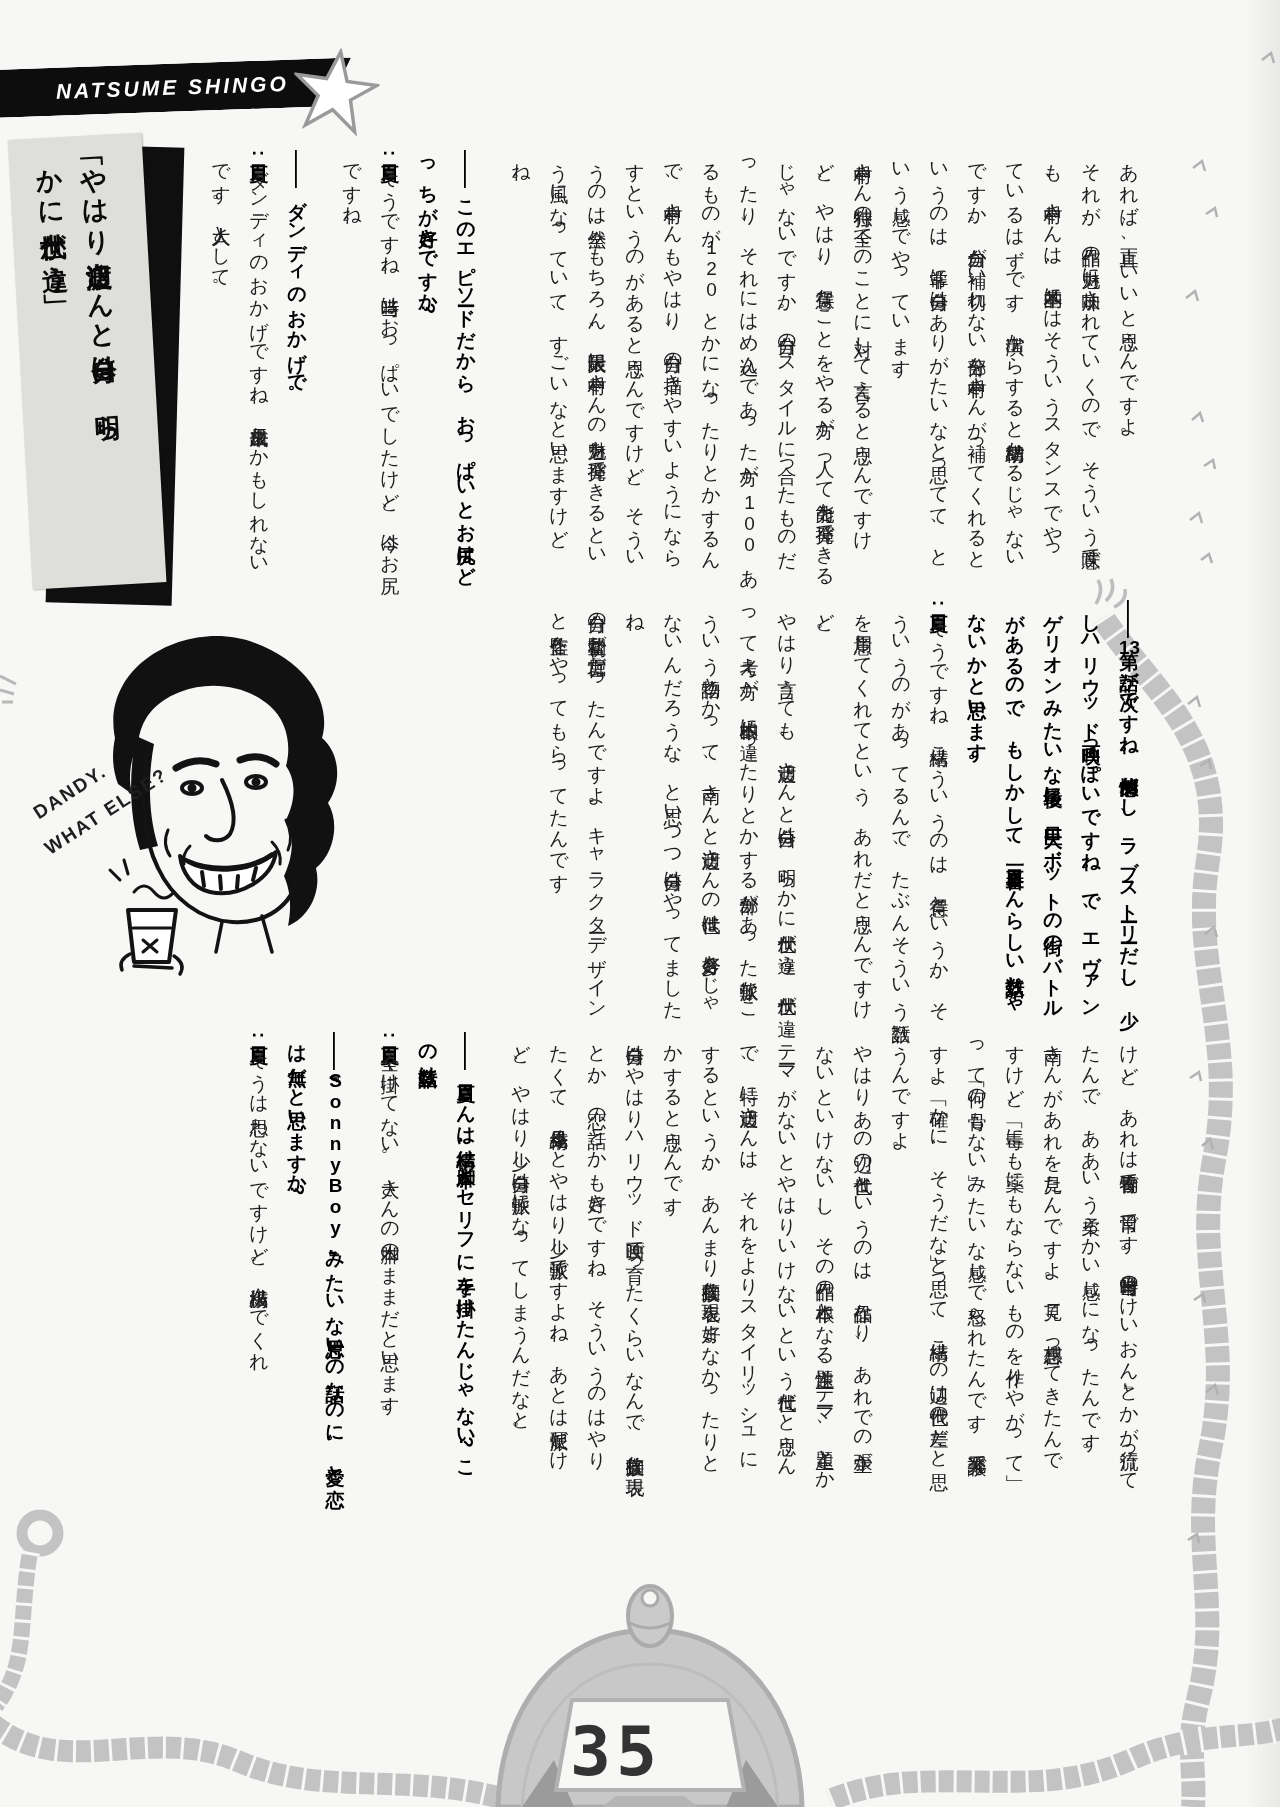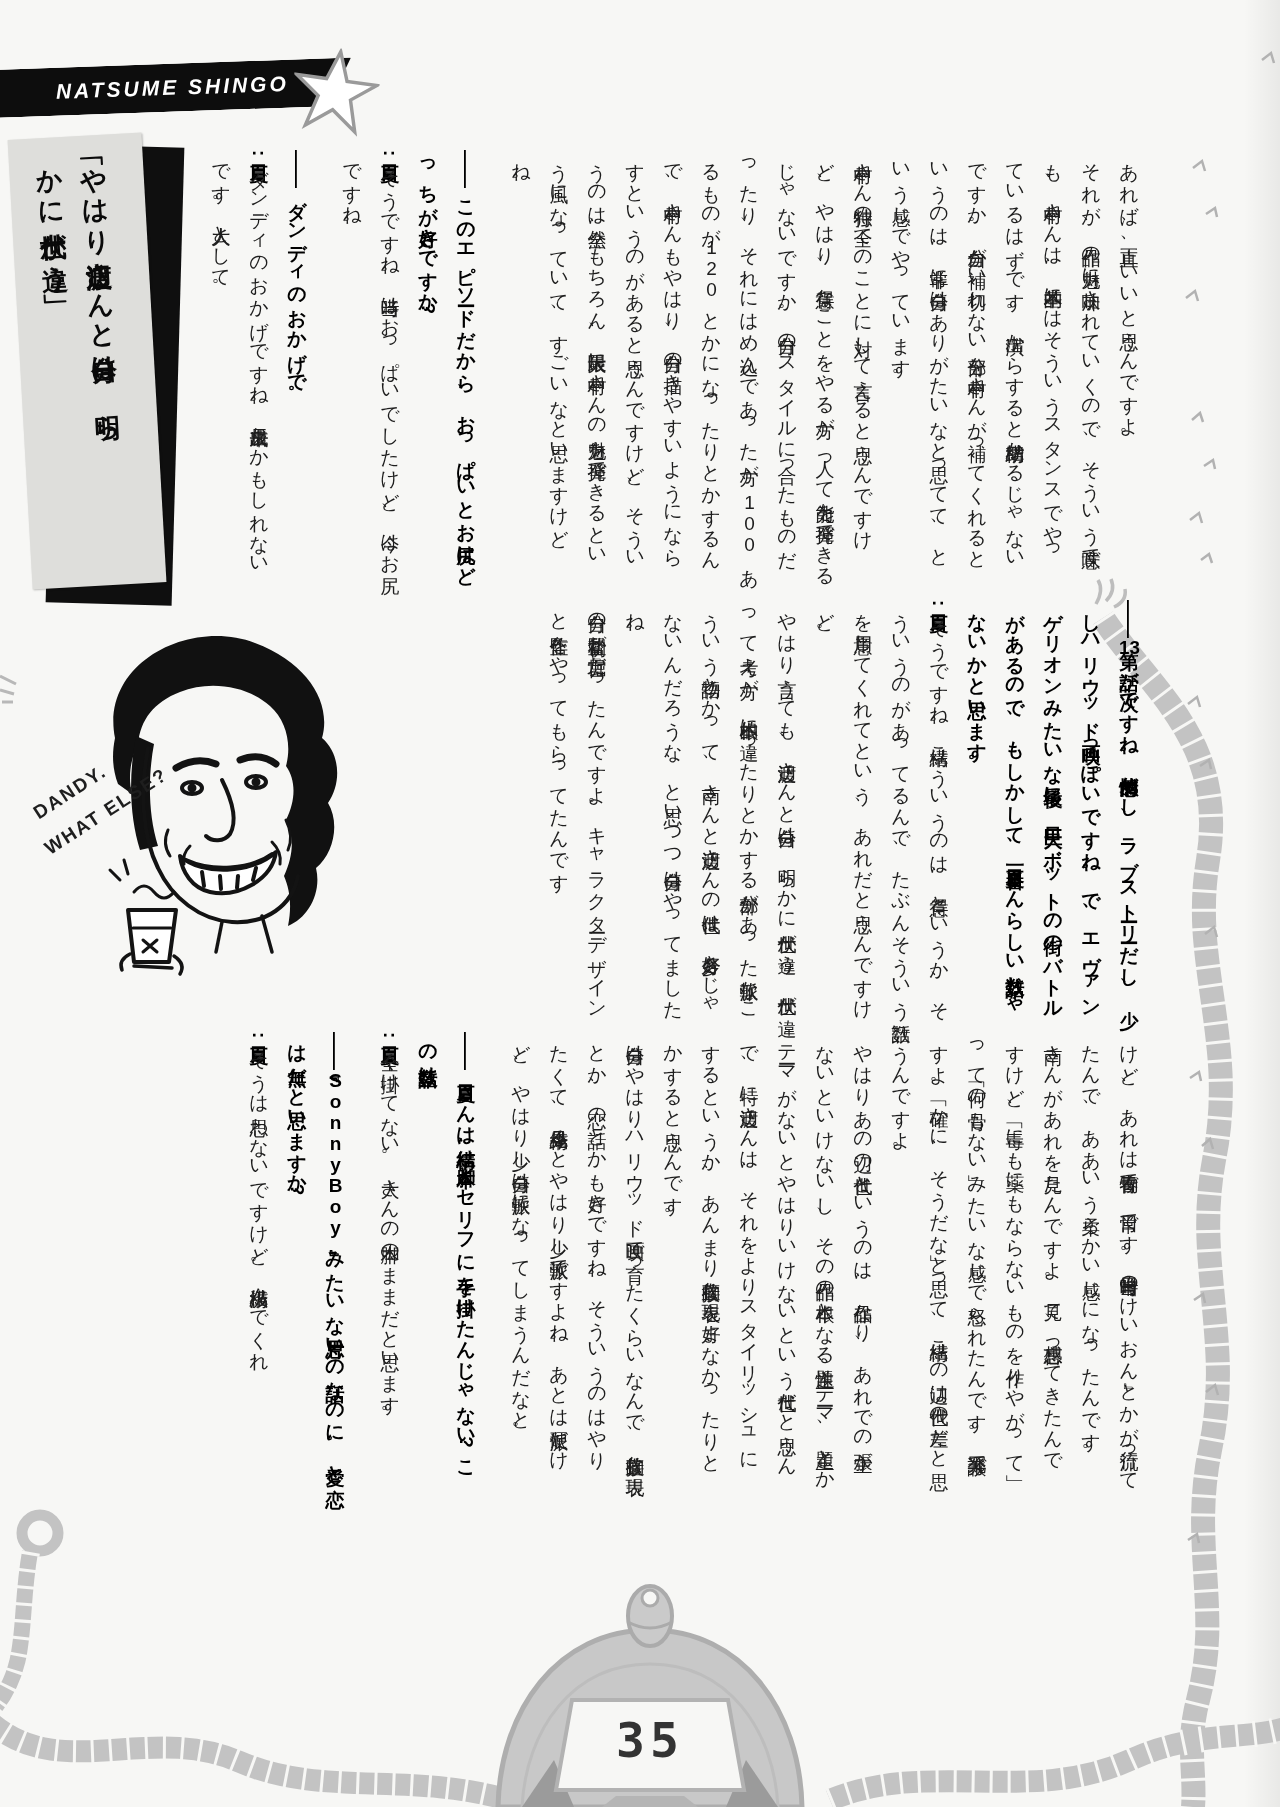--- a/index.html
+++ b/index.html
@@ -71,23 +71,23 @@
     position:absolute;left:30px;top:742px;width:190px;z-index:4;
     transform:rotate(-33deg);
     font-size:19px;font-weight:600;letter-spacing:2px;color:#1e1e1e;
     line-height:1.9;white-space:nowrap;
   }
   .illo-caption .l2{display:block;margin-left:-10px;}
   
   #decor,#robot{position:absolute;left:0;top:0;z-index:1;pointer-events:none;}
   #robot{left:470px;top:1582px;z-index:2;}
   .page-number{
-    position:absolute;left:602px;top:1712px;width:96px;z-index:3;
+    position:absolute;left:568px;top:1712px;width:96px;z-index:3;
     text-align:center;font-family:"DejaVu Sans Mono","Liberation Mono",monospace;
-    font-size:48px;font-weight:700;color:#333;letter-spacing:5px;
+    font-size:68px;font-weight:700;color:#333;letter-spacing:5px;
   }
   .edge-shadow{
     position:absolute;right:0;top:0;width:36px;height:100%;z-index:0;
     background:linear-gradient(to right,rgba(0,0,0,0),rgba(0,0,0,0.06));
   }
 </style>
 </head>
 <body>
 
 <div id="page">

